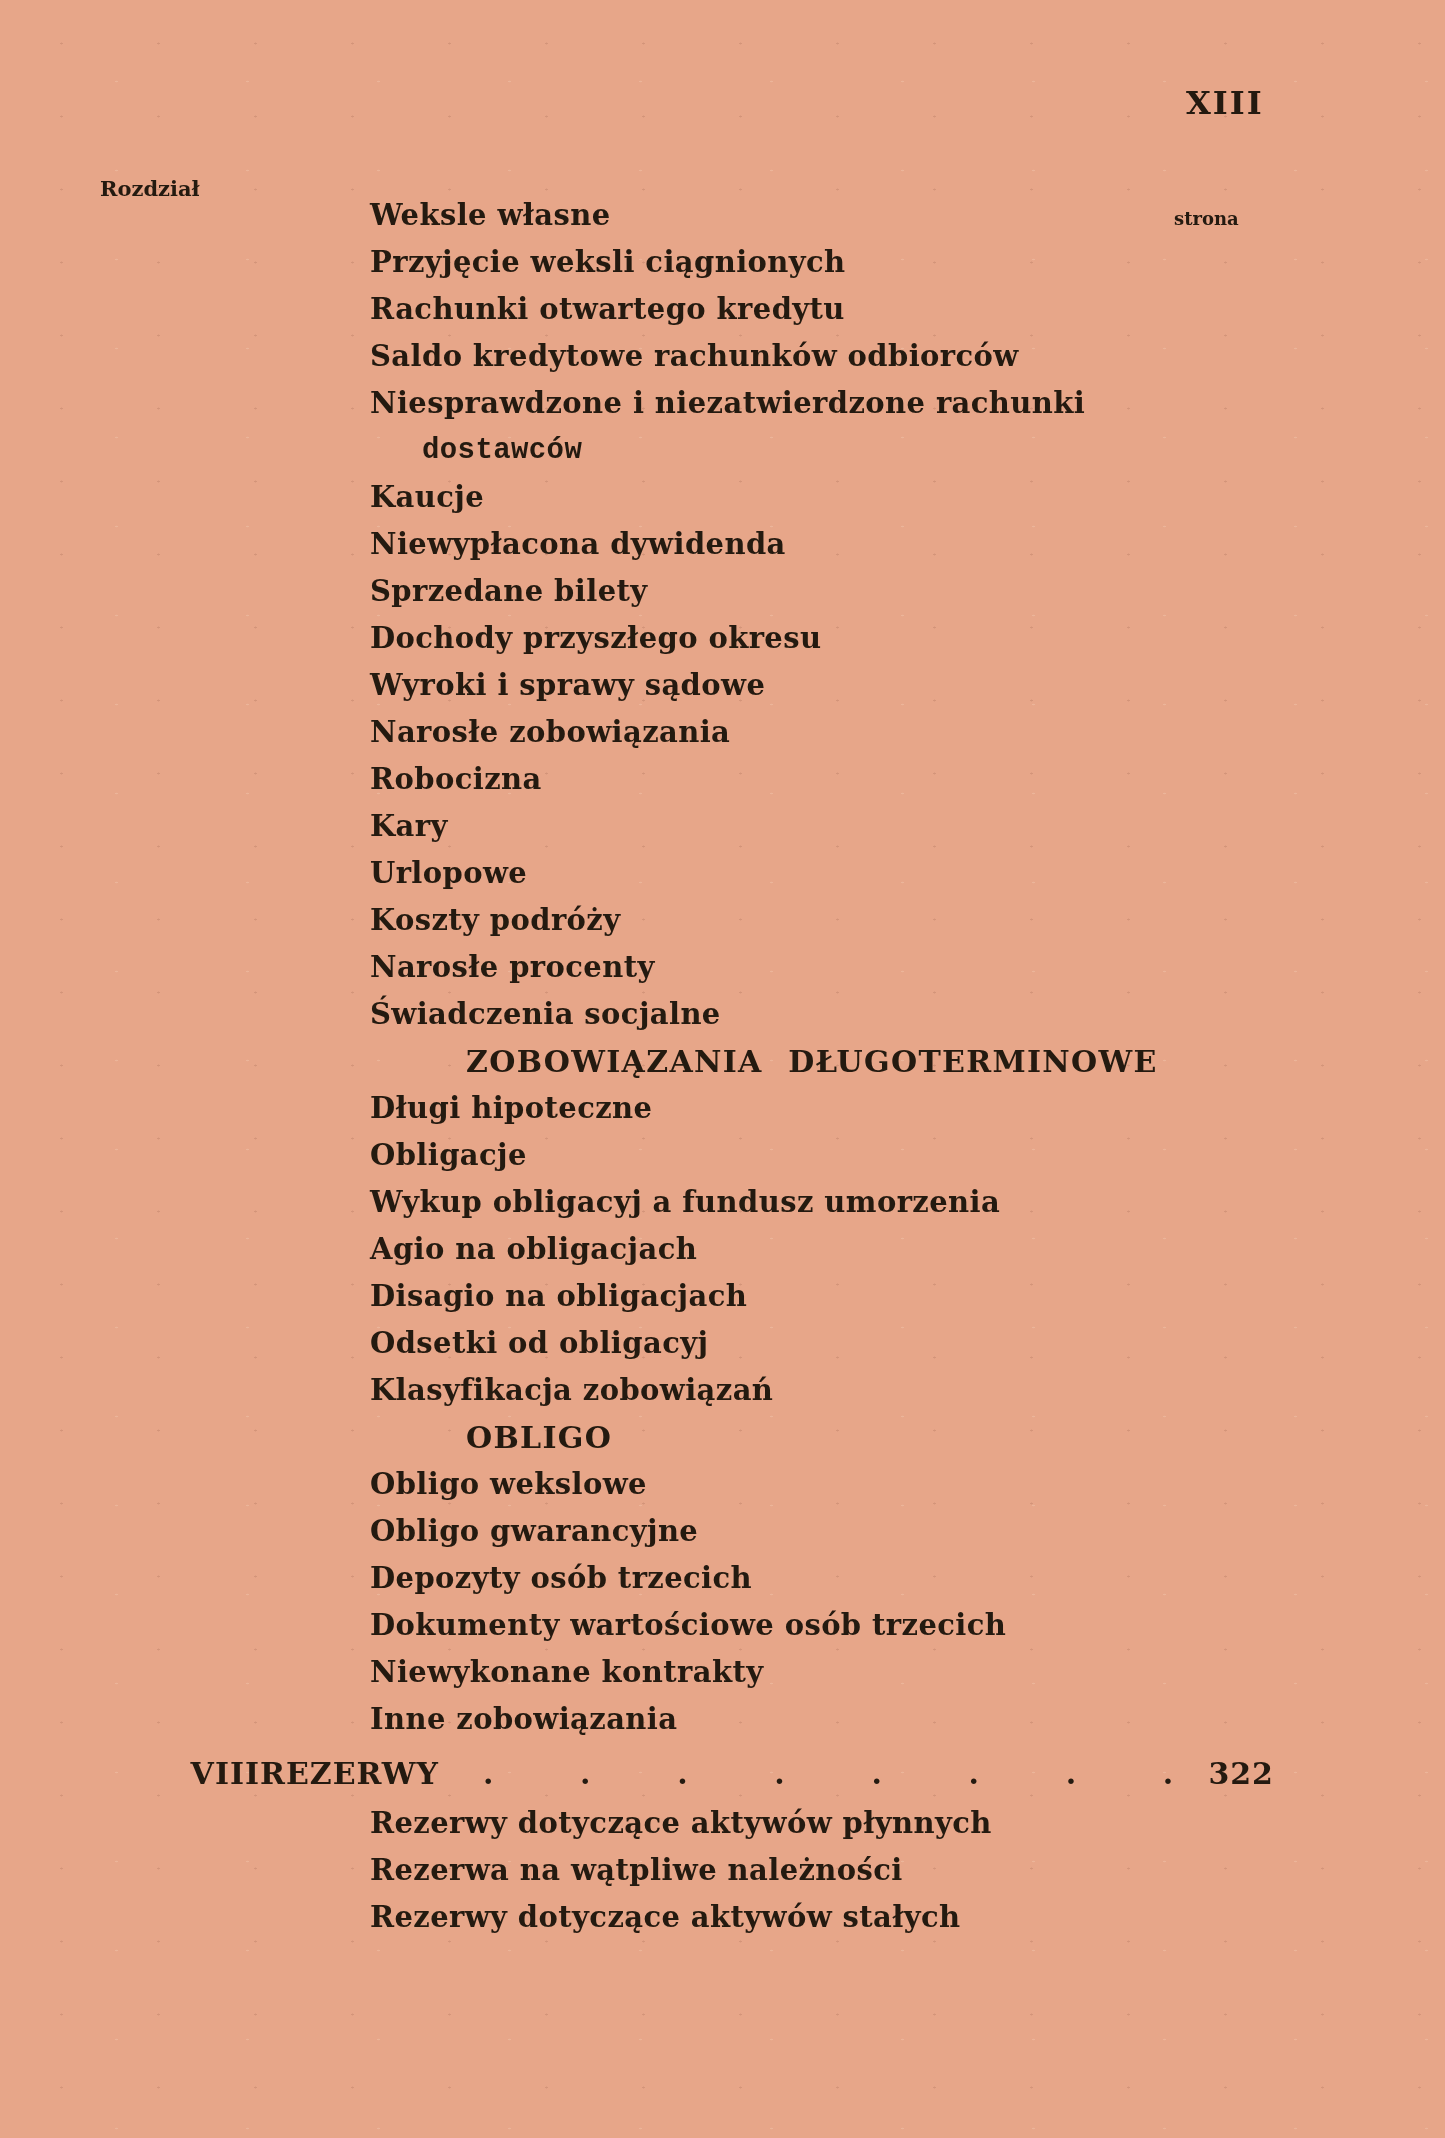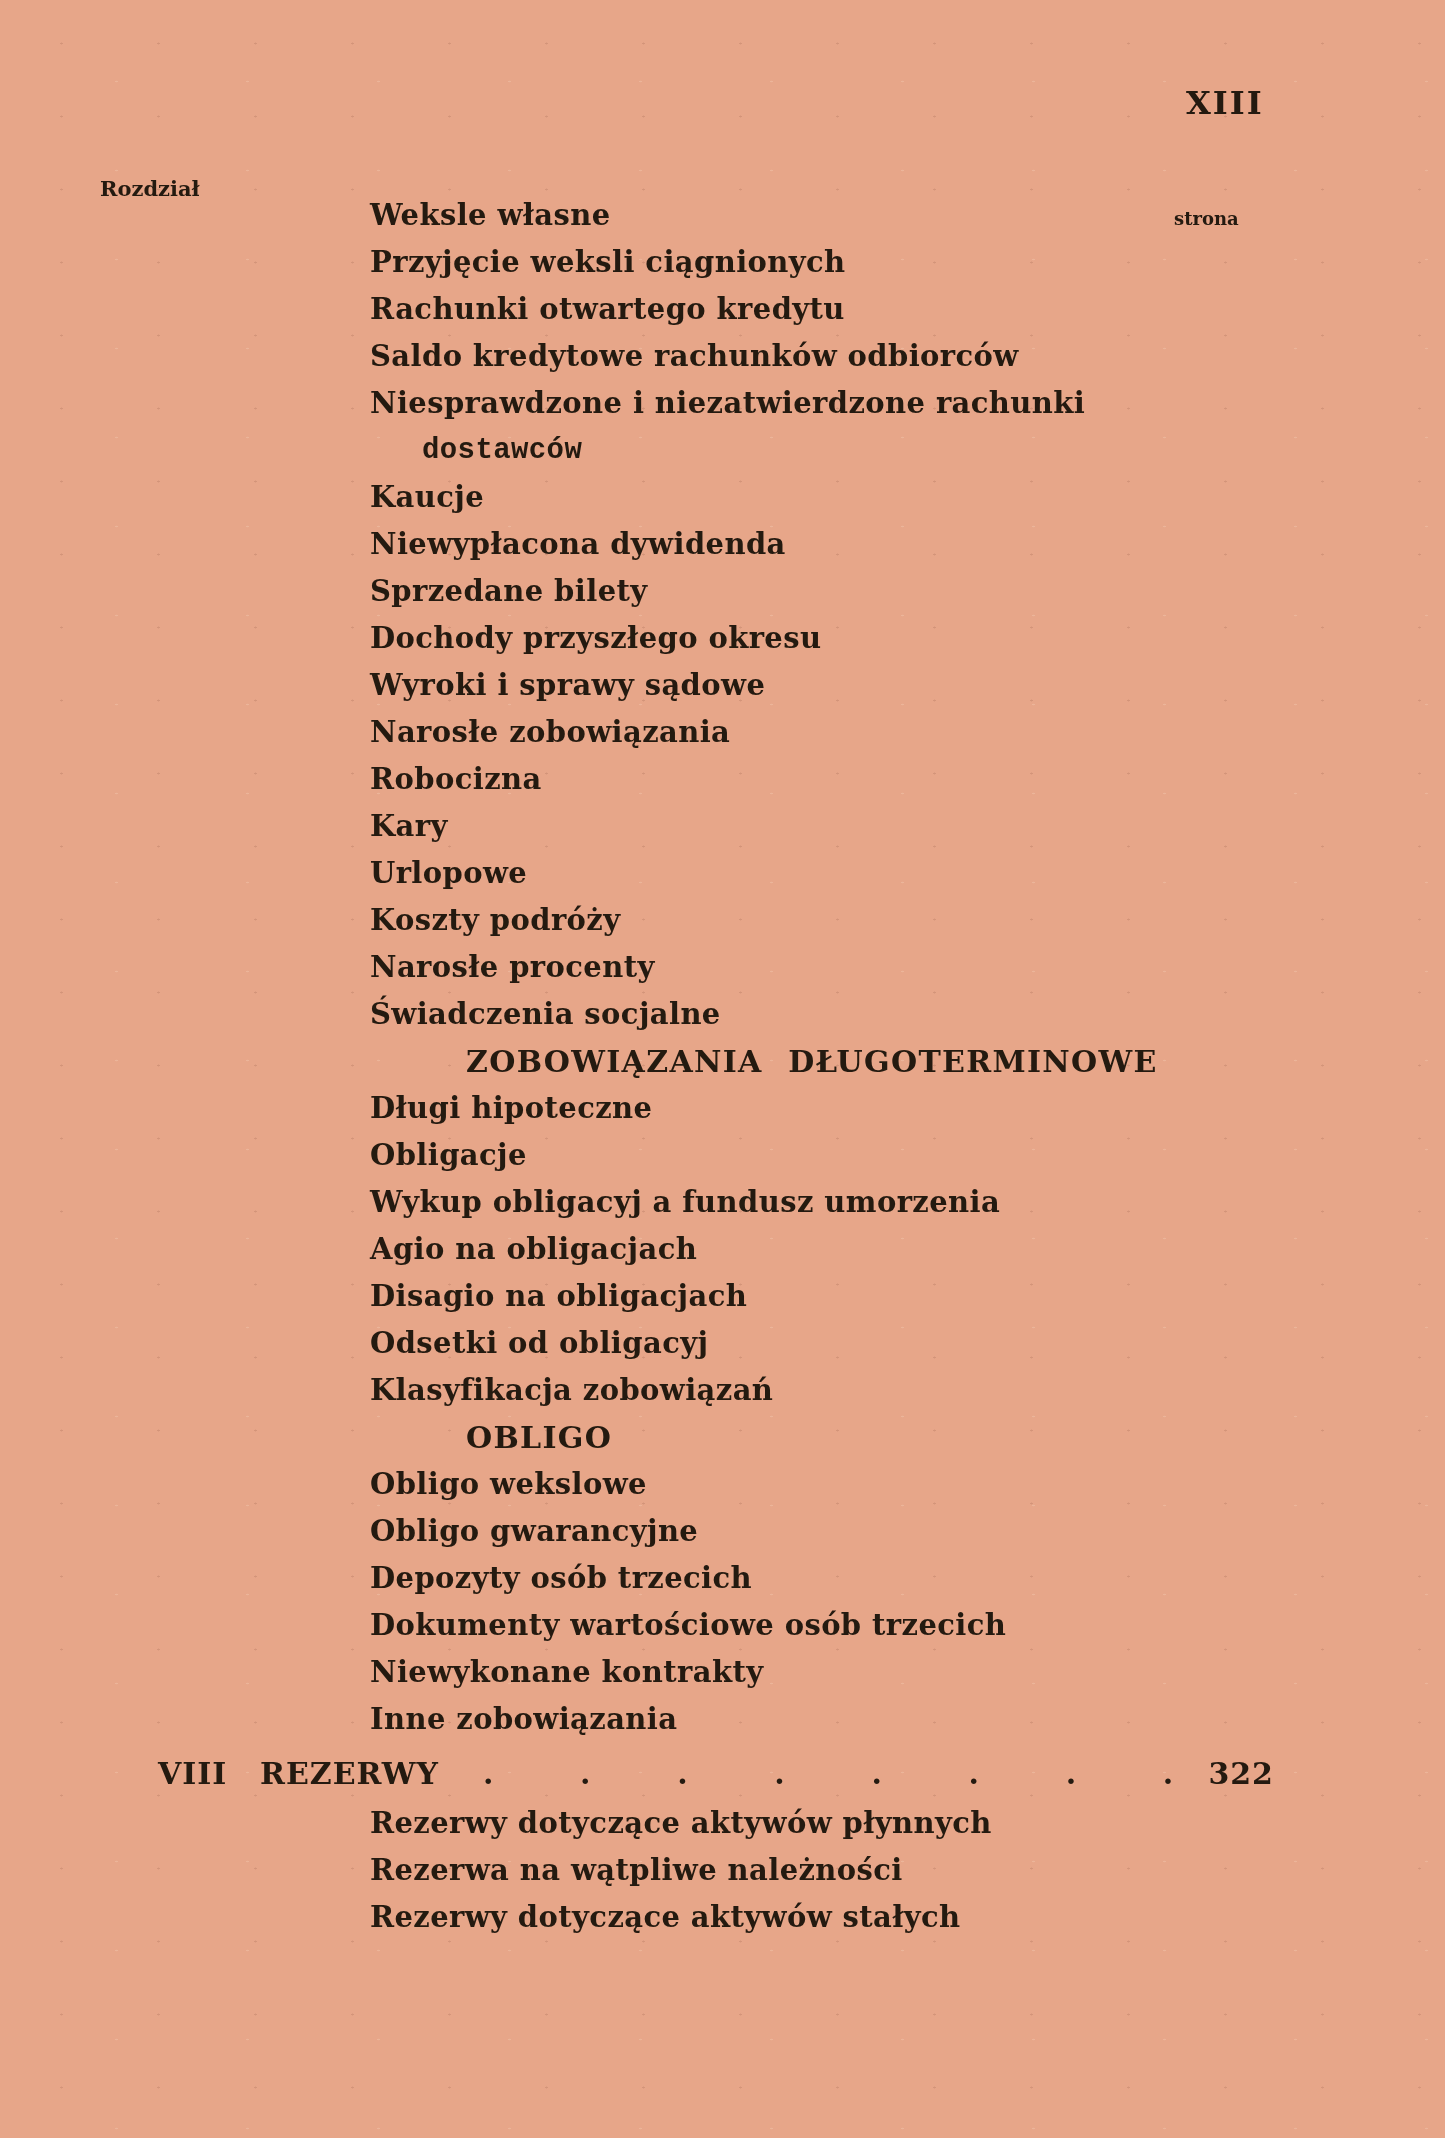--- a/index.html
+++ b/index.html
@@ -88,20 +88,21 @@
     margin-left: -212px;
     width: 1116px;
     margin-top: 7px;
     margin-bottom: 3px;
     font-size: 30px;
     letter-spacing: 1px;
   }
   .chapter-numeral {
     width: 102px;
     flex: 0 0 auto;
+    text-align: right;
   }
   .chapter-title {
     flex: 0 0 auto;
   }
   .leader {
     flex: 1 1 auto;
     display: flex;
     justify-content: space-between;
     padding-left: 44px;
     padding-right: 34px;

